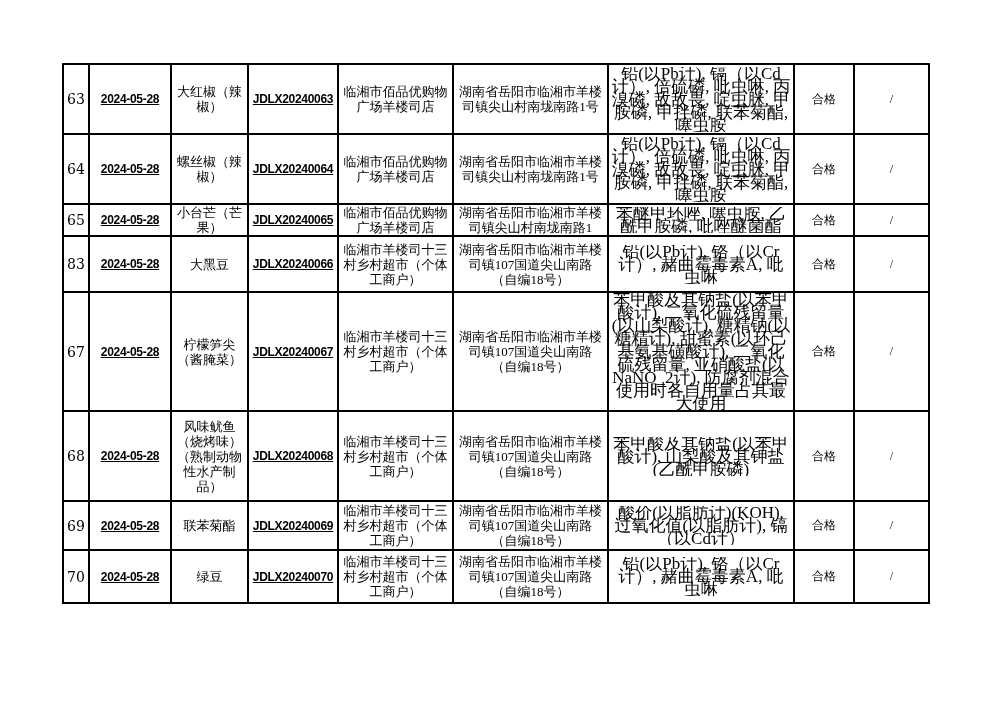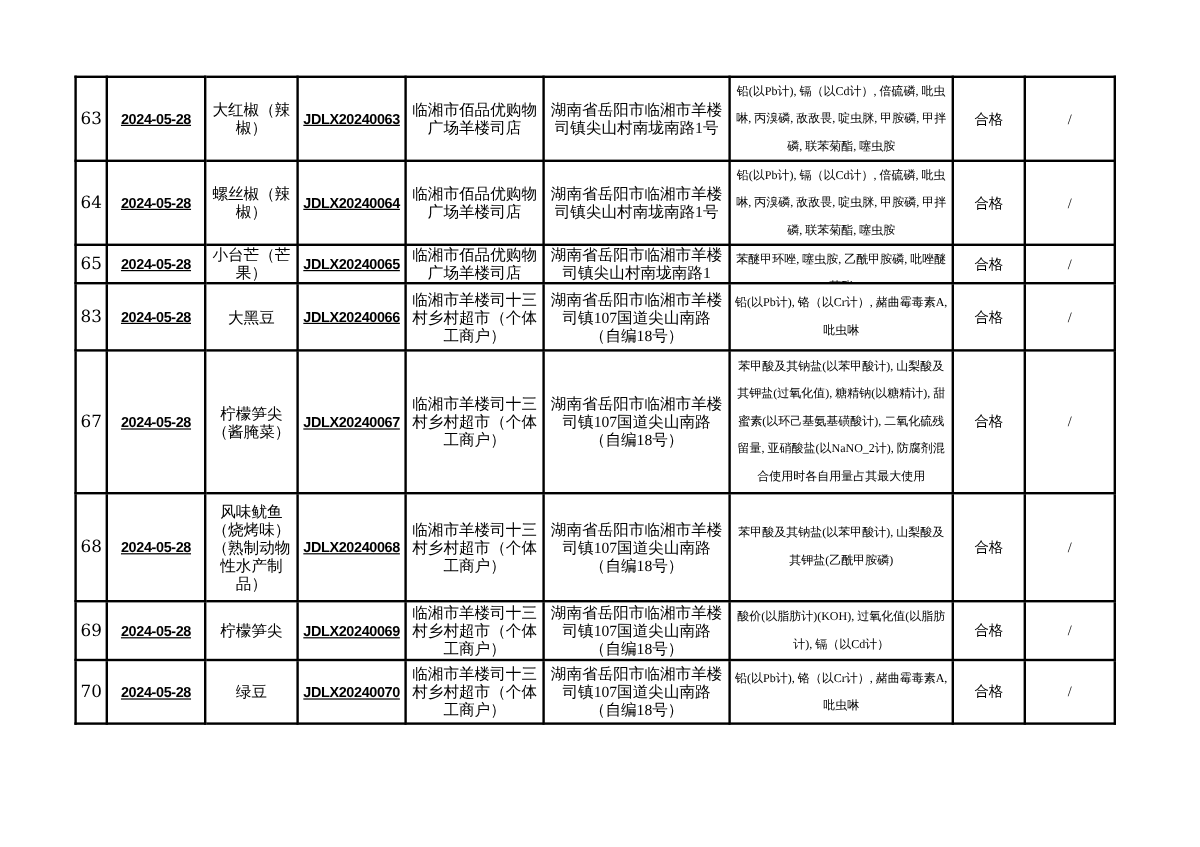--- a/index.html
+++ b/index.html
@@ -26,22 +26,22 @@
     overflow: hidden;
     color: #000000;
   }
   .zh {
     font-family: Liberation Serif, serif;
     font-size: 13px;
     line-height: 15px;
   }
   .items {
     font-family: "Liberation Serif", "DejaVu Serif", serif;
-    font-size: 10px;
-    line-height: 23px;
+    font-size: 17px;
+    line-height: 13px;
   }
   .idx {
     font-family: "DejaVu Serif", serif;
     font-size: 14px;
     color: #3a3a3a;
   }
   .latin {
     font-family: "Liberation Sans", "DejaVu Sans", sans-serif;
     font-weight: 700;
     font-size: 12px;
@@ -210,21 +210,21 @@
     <td class="latin">
           <div class="cv">JDLX20240067</div>
         </td>
     <td class="zh">
           <div class="cv">临湘市羊楼司十三村乡村超市（个体工商户）</div>
         </td>
     <td class="zh">
           <div class="cv">湖南省岳阳市临湘市羊楼司镇107国道尖山南路（自编18号）</div>
         </td>
     <td class="items">
-          <div class="cv">苯甲酸及其钠盐(以苯甲酸计), 山梨酸及其钾盐(过氧化值), 糖精钠(以糖精计), 甜蜜素(以环己基氨基磺酸计), 二氧化硫残留量, 亚硝酸盐(以NaNO_2计), 防腐剂混合使用时各自用量占其最大使用</div>
+          <div class="cv">苯甲酸及其钠盐(以苯甲酸计), 二氧化硫残留量(以山梨酸计), 糖精钠(以糖精计), 甜蜜素(以环己基氨基磺酸计), 二氧化硫残留量, 亚硝酸盐(以NaNO_2计), 防腐剂混合使用时各自用量占其最大使用</div>
         </td>
     <td class="result">
           <div class="cv">合格</div>
         </td>
     <td class="result">
           <div class="cv">/</div>
         </td>
   </tr>
       <tr class="r6">
     <td class="idx">
@@ -256,21 +256,21 @@
         </td>
   </tr>
       <tr class="r7">
     <td class="idx">
           <div class="cv">69</div>
         </td>
     <td class="latin">
           <div class="cv">2024-05-28</div>
         </td>
     <td class="zh">
-          <div class="cv">柠檬笋尖</div>
+          <div class="cv">联苯菊酯</div>
         </td>
     <td class="latin">
           <div class="cv">JDLX20240069</div>
         </td>
     <td class="zh">
           <div class="cv">临湘市羊楼司十三村乡村超市（个体工商户）</div>
         </td>
     <td class="zh">
           <div class="cv">湖南省岳阳市临湘市羊楼司镇107国道尖山南路（自编18号）</div>
         </td>

